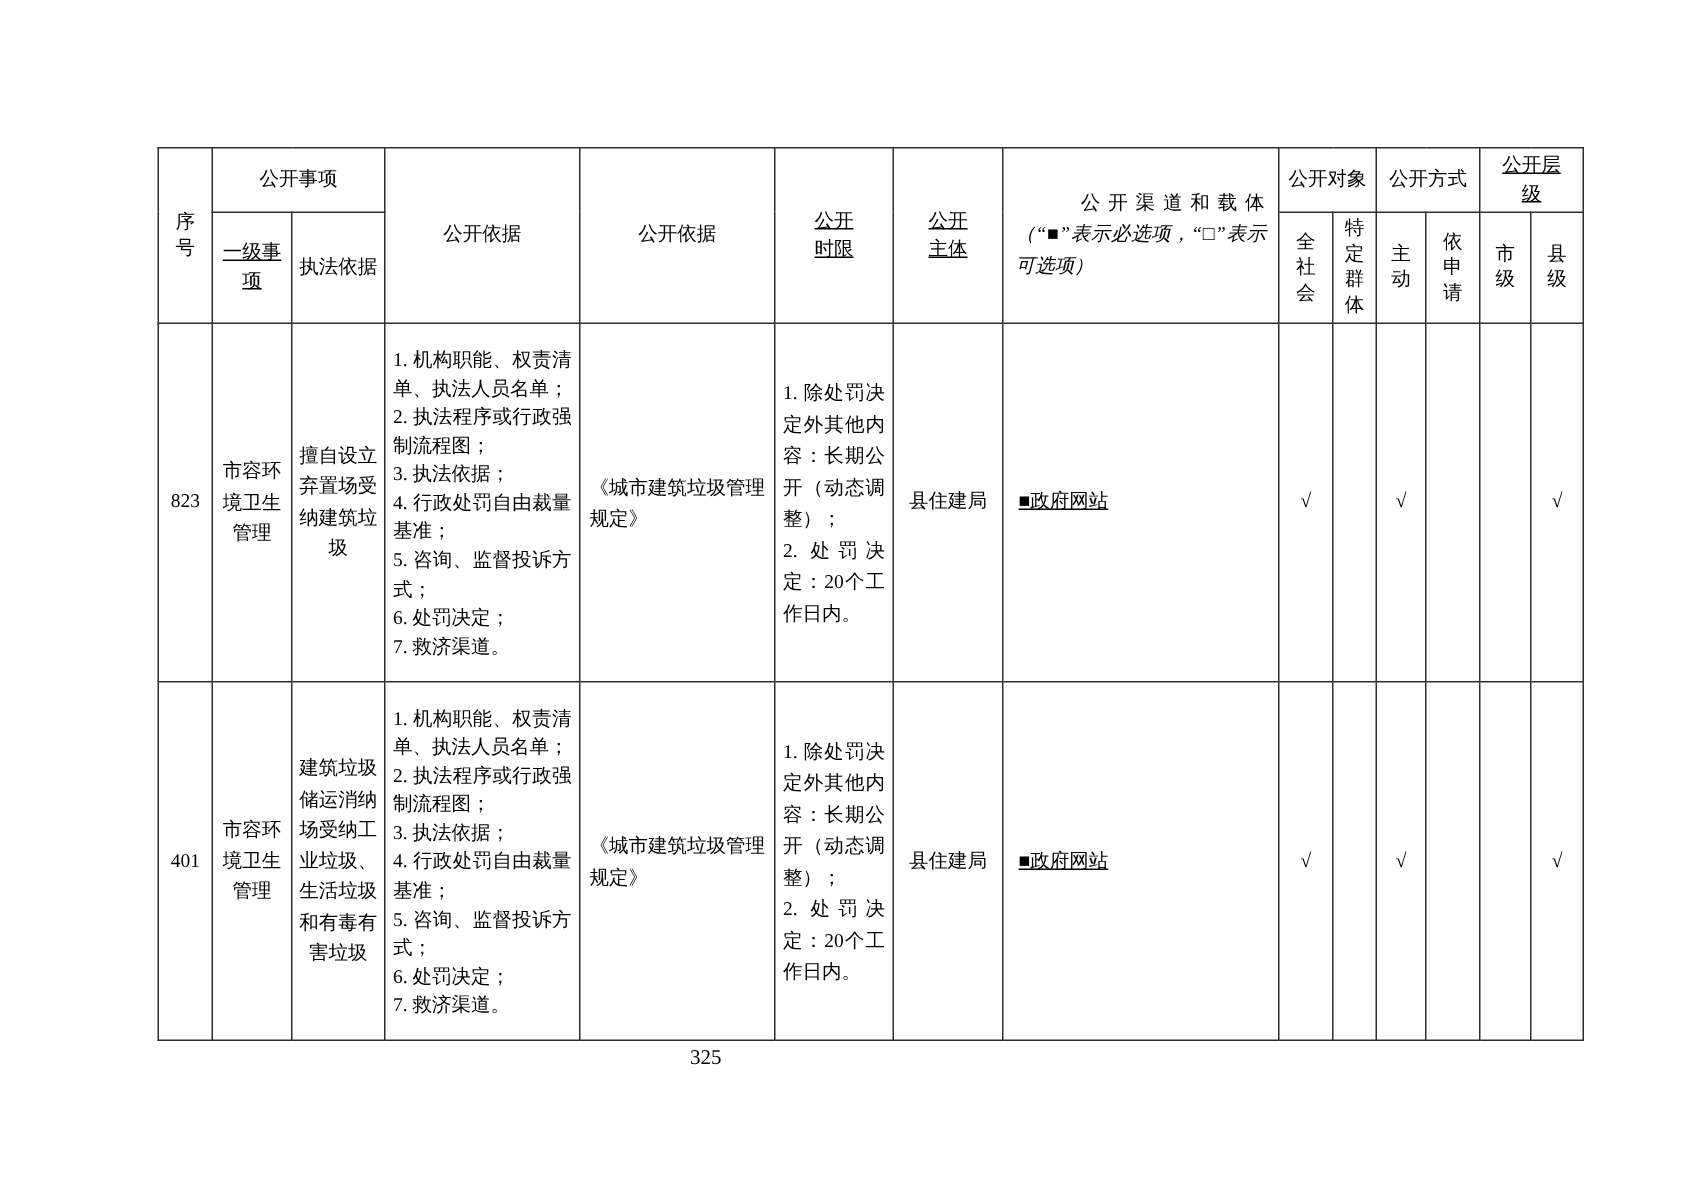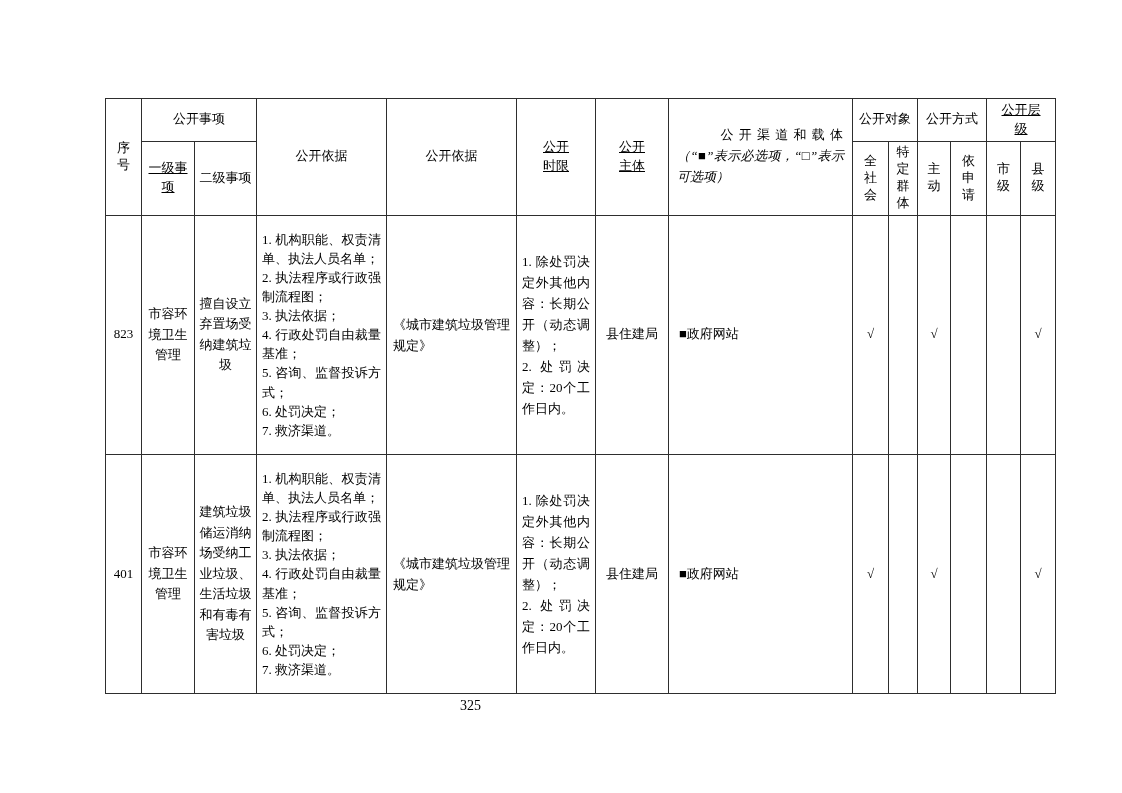--- a/index.html
+++ b/index.html
@@ -42,21 +42,21 @@
   td.content-cell {
     text-align: left; vertical-align: top; padding: 14px 5px;
   }
   .content-item { text-align: justify; text-justify: inter-ideograph; line-height: 1.47; }
 
   td.time-cell { text-align: left; vertical-align: middle; padding: 12px 5px; }
   .time-item { text-align: justify; text-justify: inter-ideograph; line-height: 1.62; }
 
   td.basis-cell { text-align: justify; text-justify: inter-ideograph; padding: 3px 6px; line-height: 1.62; }
   td.level-cell { line-height: 1.58; padding: 2px 3px; }
-  td.channel-cell { text-align: left; padding: 3px 4px 3px 10px; }
+  td.channel-cell { text-align: left; padding: 3px 4px 3px 10px; text-decoration: underline; }
   td.check-cell { font-size: 13px; }
 
   .page-number {
     position: absolute; left: 0; top: 698px; width: 941px;
     text-align: center; font-size: 14px;
   }
 </style>
 </head>
 <body>
 
@@ -97,21 +97,21 @@
       </td>
       <td colspan="2">公开对象</td>
       <td colspan="2">公开方式</td>
       <td colspan="2" class="pre">公开层
 级</td>
     </tr>
 
     <tr class="hrow2">
       <td class="pre">一级事
 项</td>
-      <td>二级事项</td>
+      <td>执法依据</td>
       <td class="v">全
 社
 会</td>
       <td class="v">特
 定
 群
 体</td>
       <td class="v">主
 动</td>
       <td class="v">依

